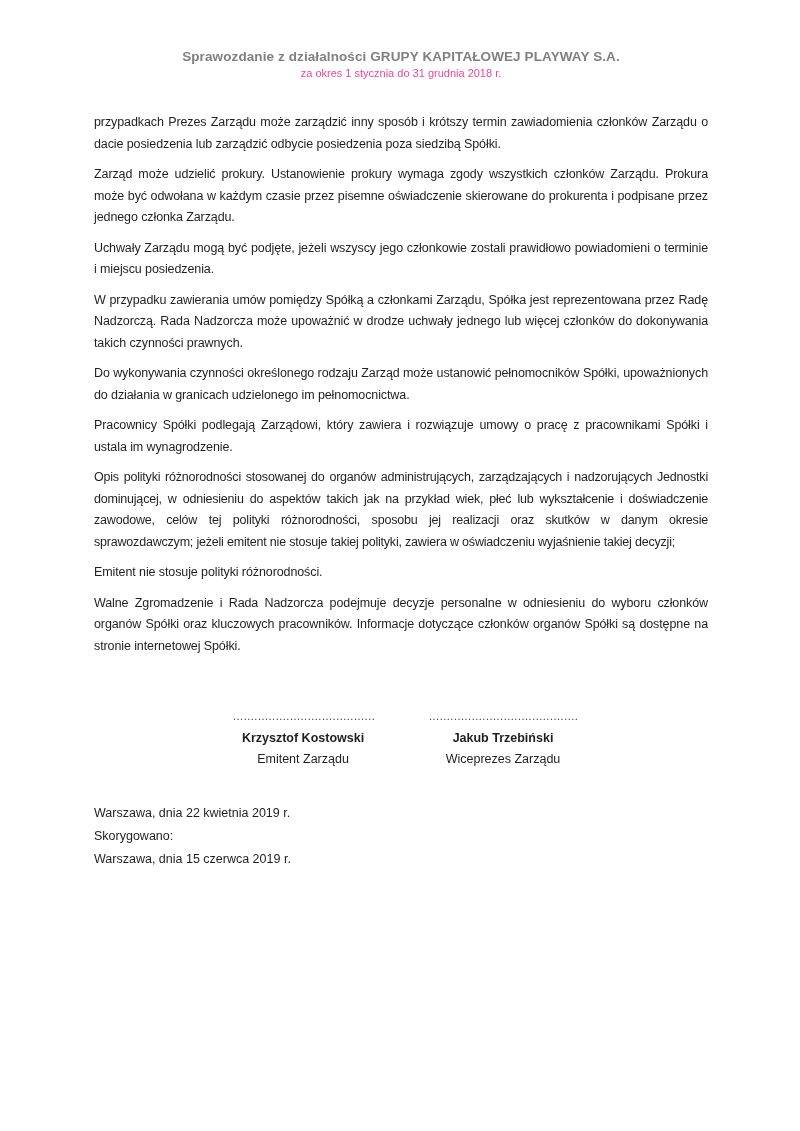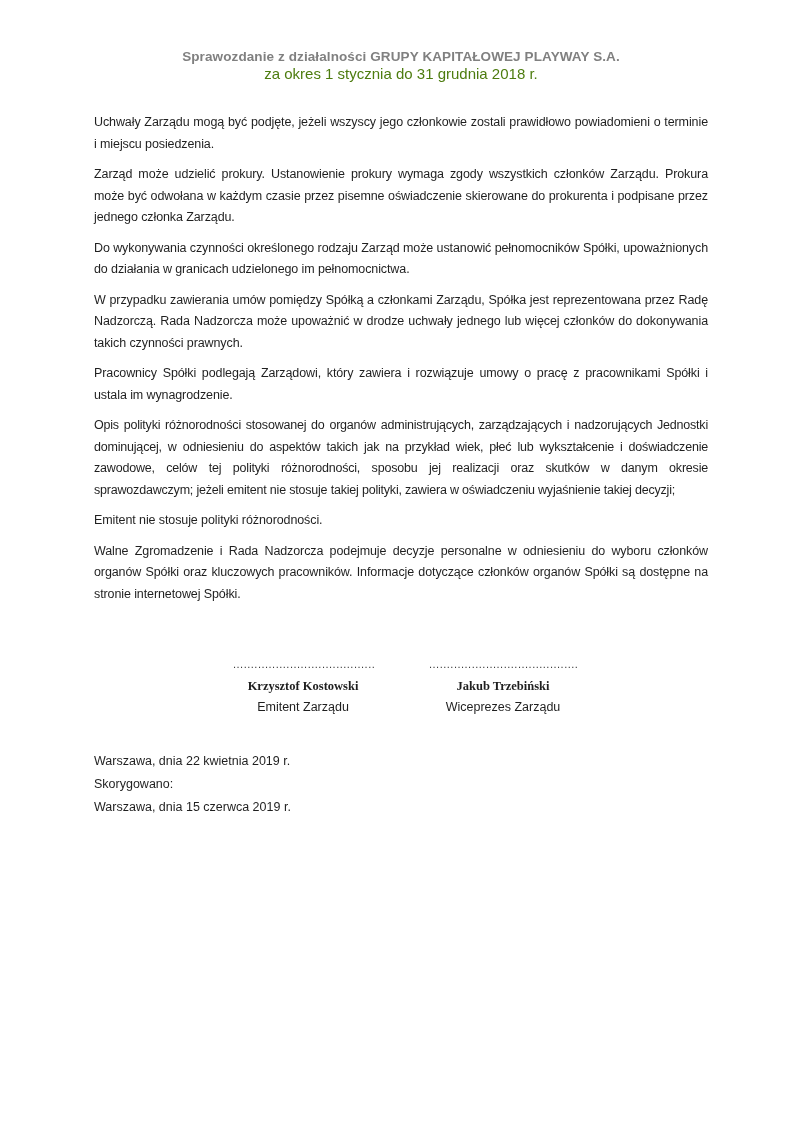--- a/index.html
+++ b/index.html
@@ -15,39 +15,39 @@
     background: #ffffff;
     padding: 48px 92px 0 94px;
     overflow: hidden;
   }
   .doc-header { text-align: center; margin-bottom: 30px; }
   .doc-title {
     font-size: 13.5px; font-weight: bold;
     color: #808080; line-height: 17px; letter-spacing: 0.1px;
   }
   .doc-subtitle {
-    font-size: 15px; color: #4d7c0f; line-height: 17px;
+    font-size: 11px; color: #ec4899; line-height: 17px;
   }
   .para {
     font-size: 12.5px; line-height: 21.5px; color: #1f1f1f;
     text-align: justify; letter-spacing: -0.1px;
     margin-bottom: 9px;
   }
   .para.p-bold { font-weight: normal; letter-spacing: -0.2px; }
   .sig-row { display: flex; margin-top: 52px; }
   .sig-col { text-align: center; }
   .sig-col-left  { margin-left: 139px; width: 140px; }
   .sig-col-right { margin-left: 56px;  width: 148px; }
   .sig-dots {
     font-size: 11px; color: #3a3a3a; line-height: 14px;
     white-space: nowrap; letter-spacing: 0.5px;
   }
   .sig-name {
     font-size: 12.5px; font-weight: bold; color: #1f1f1f;
-    margin-top: 5px; line-height: 21px; white-space: nowrap; font-family: Liberation Serif, serif;
+    margin-top: 5px; line-height: 21px; white-space: nowrap;
   }
   .sig-role {
     font-size: 12.5px; color: #1f1f1f; line-height: 21px; white-space: nowrap;
   }
   .closing { margin-top: 32px; font-size: 12.5px; color: #1f1f1f; }
   .closing .closing-line { line-height: 23px; }
   .page-number {
     position: absolute; top: 1056px; right: 94px;
     font-size: 12.5px; color: #1f1f1f;
   }
@@ -56,24 +56,25 @@
 <body>
 
 <div class="page">
 
   <div class="doc-header">
     <div class="doc-title">Sprawozdanie z działalności GRUPY KAPITAŁOWEJ PLAYWAY S.A.</div>
     <div class="doc-subtitle">za okres 1 stycznia do 31 grudnia 2018 r.</div>
   </div>
 
   <div>
+    <p class="para">przypadkach Prezes Zarządu może zarządzić inny sposób i krótszy termin zawiadomienia członków Zarządu o dacie posiedzenia lub zarządzić odbycie posiedzenia poza siedzibą Spółki.</p>
+    <p class="para">Zarząd może udzielić prokury. Ustanowienie prokury wymaga zgody wszystkich członków Zarządu. Prokura może być odwołana w każdym czasie przez pisemne oświadczenie skierowane do prokurenta i podpisane przez jednego członka Zarządu.</p>
     <p class="para">Uchwały Zarządu mogą być podjęte, jeżeli wszyscy jego członkowie zostali prawidłowo powiadomieni o terminie i miejscu posiedzenia.</p>
-    <p class="para">Zarząd może udzielić prokury. Ustanowienie prokury wymaga zgody wszystkich członków Zarządu. Prokura może być odwołana w każdym czasie przez pisemne oświadczenie skierowane do prokurenta i podpisane przez jednego członka Zarządu.</p>
+    <p class="para">W przypadku zawierania umów pomiędzy Spółką a członkami Zarządu, Spółka jest reprezentowana przez Radę Nadzorczą. Rada Nadzorcza może upoważnić w drodze uchwały jednego lub więcej członków do dokonywania takich czynności prawnych.</p>
     <p class="para">Do wykonywania czynności określonego rodzaju Zarząd może ustanowić pełnomocników Spółki, upoważnionych do działania w granicach udzielonego im pełnomocnictwa.</p>
-    <p class="para">W przypadku zawierania umów pomiędzy Spółką a członkami Zarządu, Spółka jest reprezentowana przez Radę Nadzorczą. Rada Nadzorcza może upoważnić w drodze uchwały jednego lub więcej członków do dokonywania takich czynności prawnych.</p>
     <p class="para">Pracownicy Spółki podlegają Zarządowi, który zawiera i rozwiązuje umowy o pracę z pracownikami Spółki i ustala im wynagrodzenie.</p>
     <p class="para p-bold">Opis polityki różnorodności stosowanej do organów administrujących, zarządzających i nadzorujących Jednostki dominującej, w odniesieniu do aspektów takich jak na przykład wiek, płeć lub wykształcenie i doświadczenie zawodowe, celów tej polityki różnorodności, sposobu jej realizacji oraz skutków w danym okresie sprawozdawczym; jeżeli emitent nie stosuje takiej polityki, zawiera w oświadczeniu wyjaśnienie takiej decyzji;</p>
     <p class="para">Emitent nie stosuje polityki różnorodności.</p>
     <p class="para">Walne Zgromadzenie i Rada Nadzorcza podejmuje decyzje personalne w odniesieniu do wyboru członków organów Spółki oraz kluczowych pracowników. Informacje dotyczące członków organów Spółki są dostępne na stronie internetowej Spółki.</p>
   </div>
 
   <div class="sig-row">
     <div class="sig-col sig-col-left">
       <div class="sig-dots">........................................</div>
       <div class="sig-name">Krzysztof Kostowski</div>

